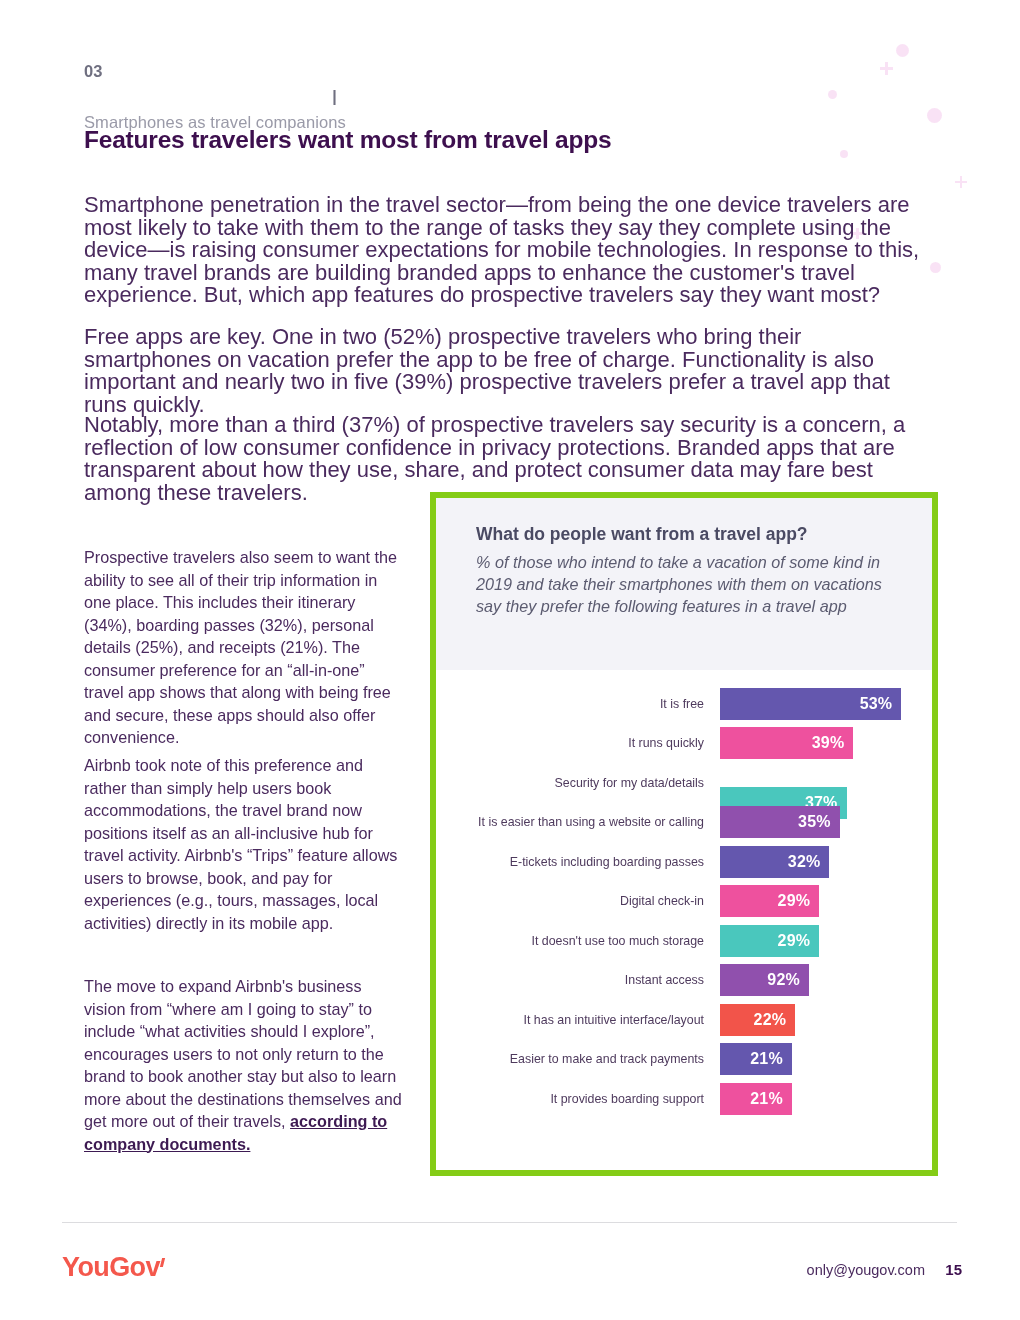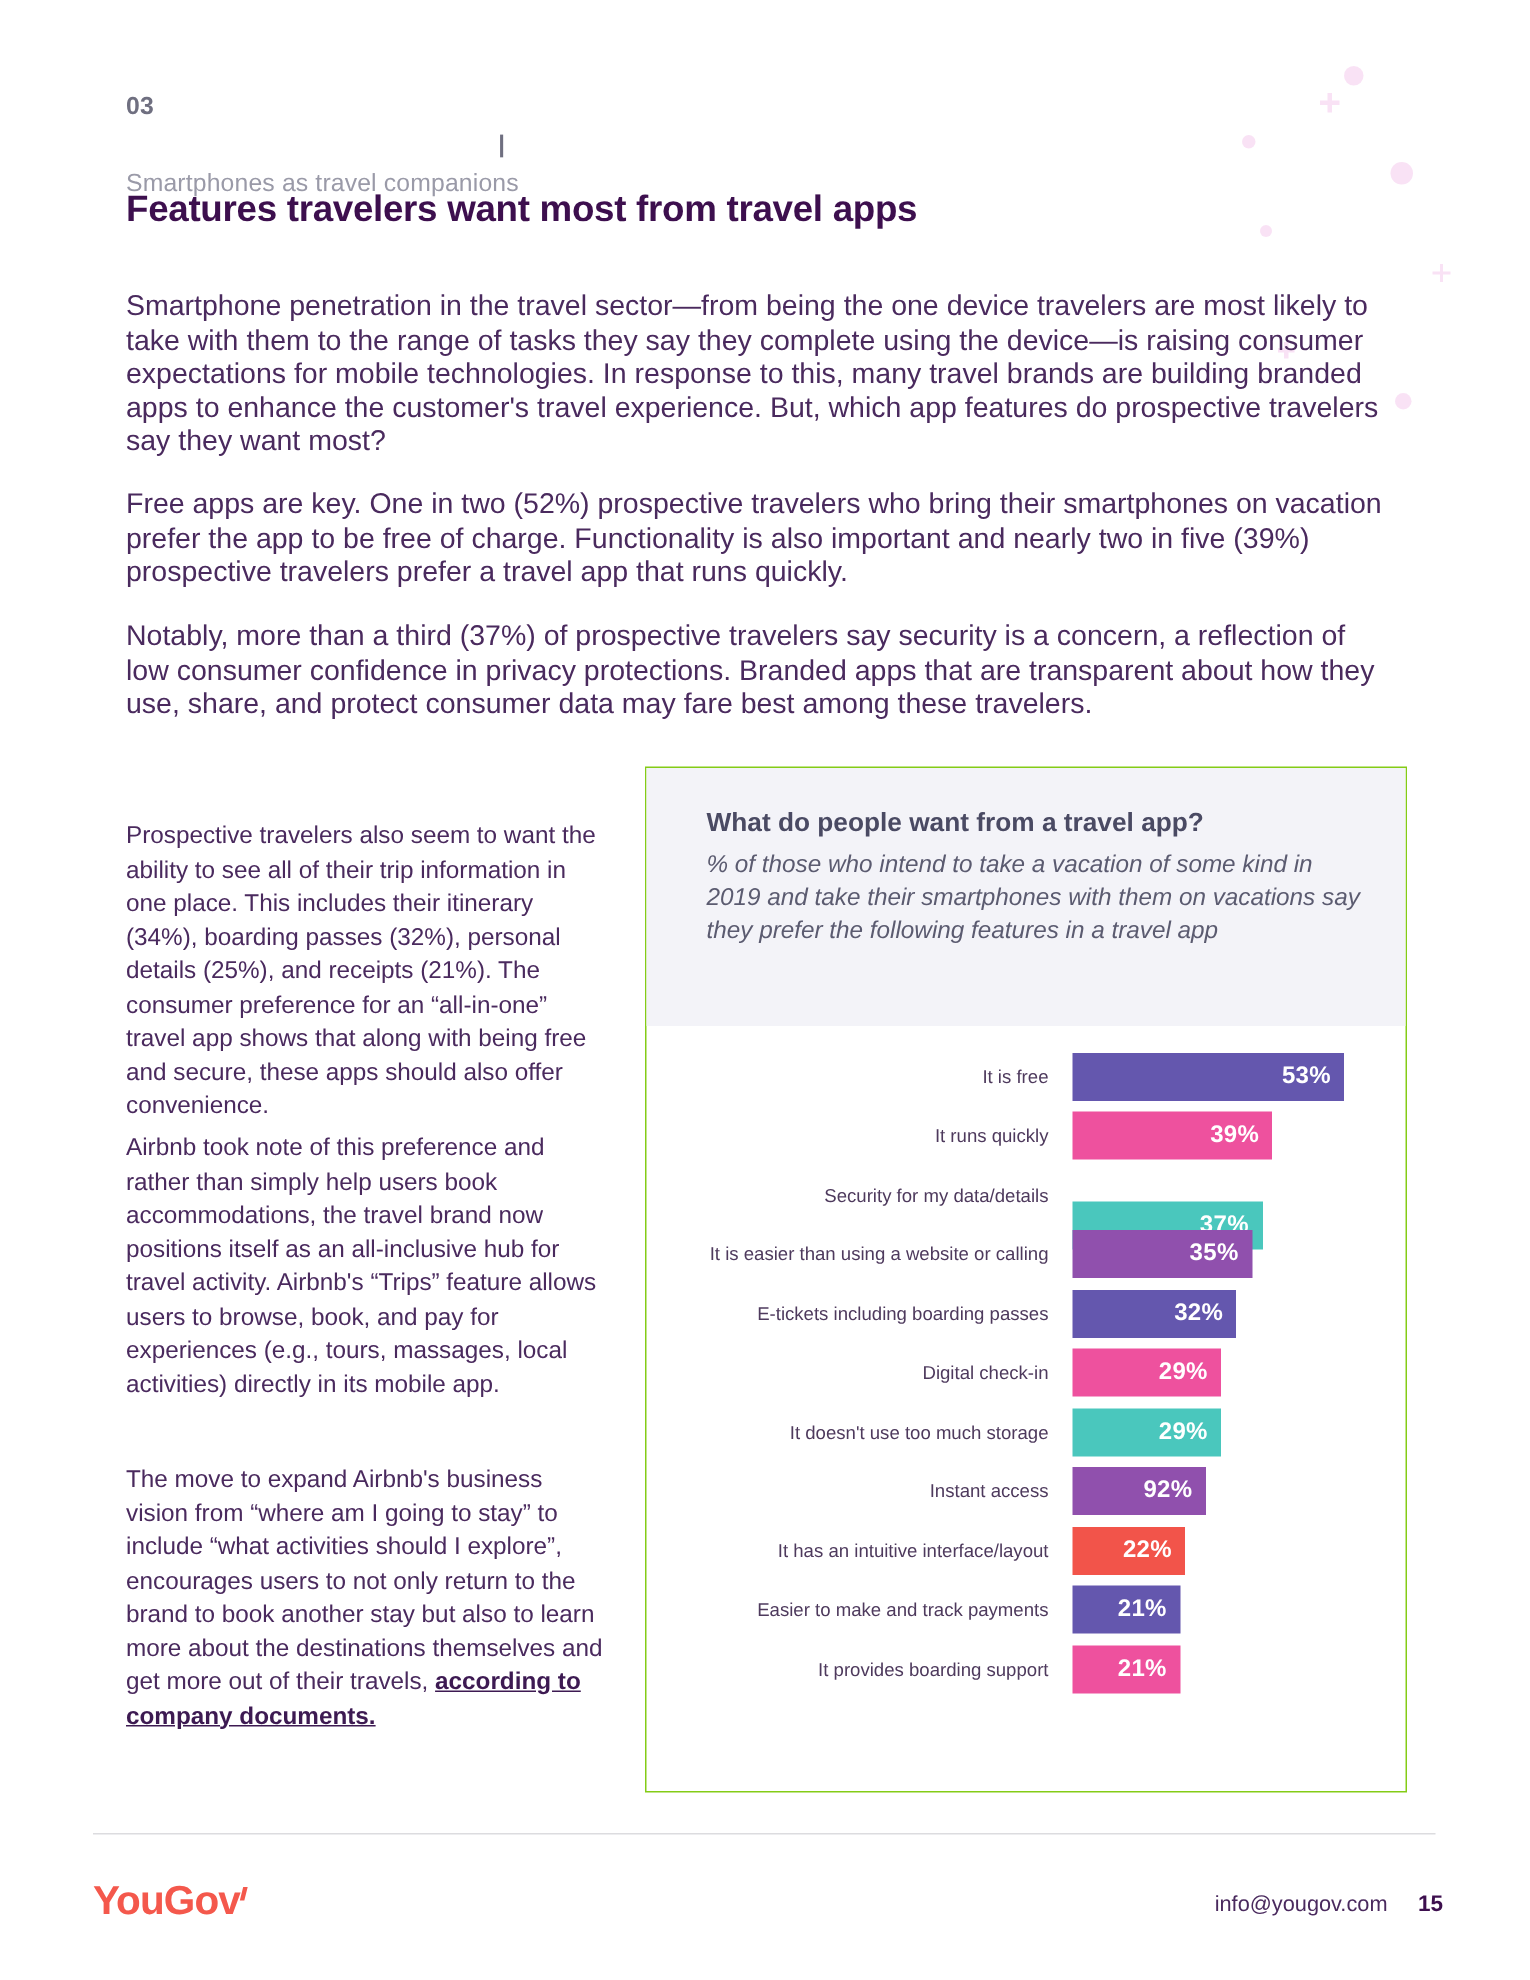--- a/index.html
+++ b/index.html
@@ -31,43 +31,43 @@
 
   h1.title {
     position: absolute; left: 84px; top: 126px;
     font-size: 24.5px; font-weight: 700; color: #3d0f4e;
     letter-spacing: -0.2px;
   }
 
   
   .intro {
     position: absolute; left: 84px; width: 842px;
-    font-size: 19px; line-height: 22.5px; color: #4a2a5e;
+    font-size: 22px; line-height: 22.5px; color: #4a2a5e;
   }
   #intro1 { top: 194px; }
   #intro2 { top: 326px; }
   #intro3 { top: 414px; }
 
   
   .leftcol {
     position: absolute; left: 84px; width: 320px;
     font-size: 16.2px; line-height: 22.5px; color: #4a2a5e;
   }
   #left1 { top: 508px; margin-top: 38px; }
   #left2 { top: 754px; }
   #left3 { top: 975px; }
   .leftcol a.src {
     color: #3d1a52; font-weight: 700; text-decoration: underline;
   }
 
   
   .panel {
-    position: absolute; left: 430px; top: 511px;
+    position: absolute; left: 430px; top: 492px;
     width: 508px; height: 684px;
-    border: 1px solid #84cc16; background: #ffffff;
+    border: 6px solid #84cc16; background: #ffffff;
   }
   .panel-head {
     background: #f3f3f8; padding: 26px 28px 24px 40px; height: 172px;
   }
   .panel-head h2 {
     font-size: 17.5px; font-weight: 700; color: #4a4a63; margin-bottom: 6px;
   }
   .panel-head p {
     font-size: 16.2px; font-style: italic; line-height: 22px; color: #5b5b70;
   }
@@ -229,16 +229,16 @@
             <div class="bar" style="width: 71.82px; background: rgb(238, 81, 158);">
               <span>21%</span>
             </div>
           </div>
         </div>
       </div>
   </div>
 
   <div class="rule"></div>
   <div class="logo"><span>YouGov</span><span class="tick"></span></div>
-  <div class="email">info@yougov.com</div>
+  <div class="email">only@yougov.com</div>
   <div class="pageno">15</div>
 
 </div>
 
 </body></html>

